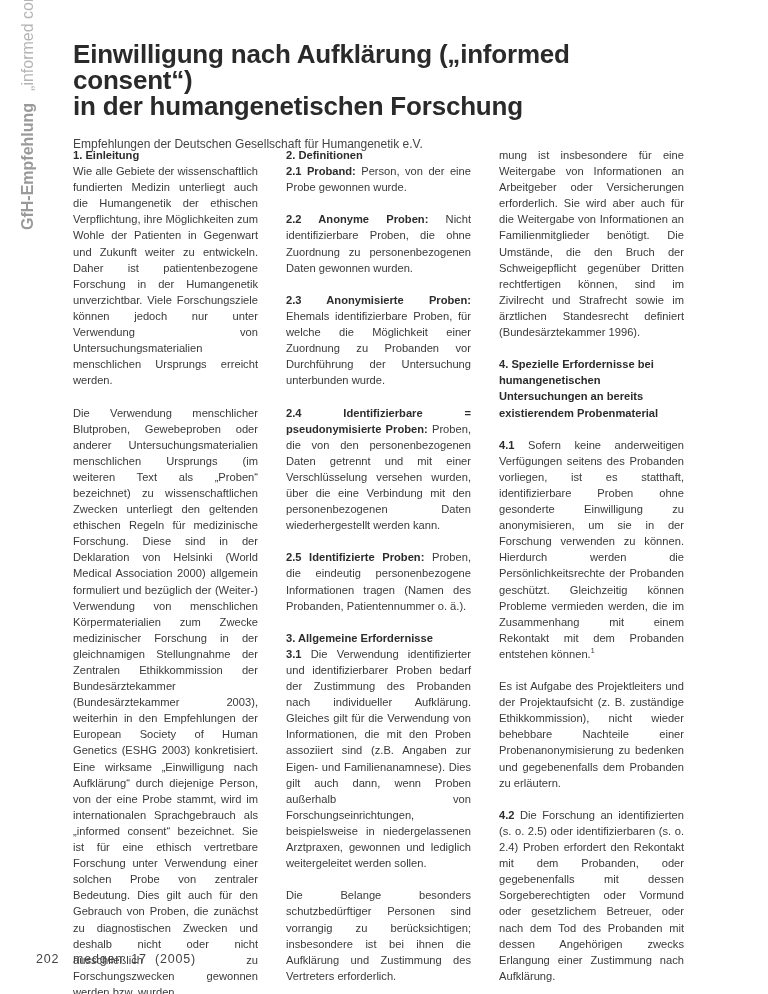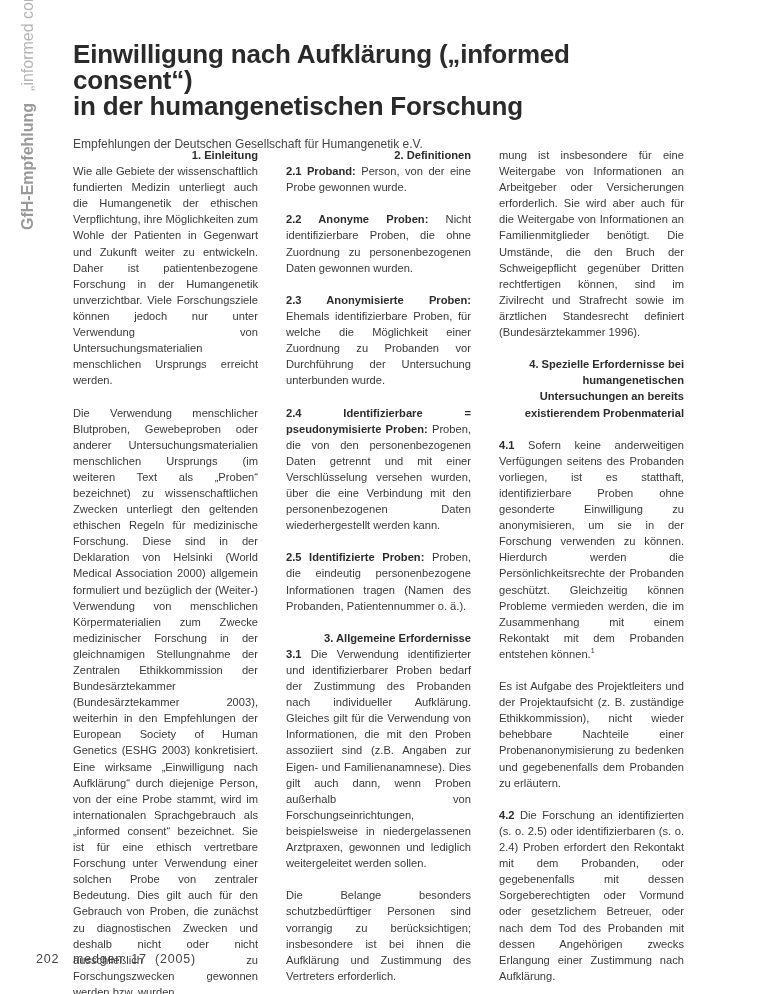--- a/index.html
+++ b/index.html
@@ -8,21 +8,21 @@
     .side { position:absolute; left:14px; top:0; width:30px; height:230px; }
     .side-inner { position:absolute; left:0; bottom:0; transform-origin:left bottom;
       transform:rotate(-90deg) translate(0, 28px); white-space:nowrap; font-size:16px; line-height:28px; }
     .side-bold { color:#9a9a9a; font-weight:bold; }
     .side-light { color:#b4b4b4; margin-left:12px; }
     .title { position:absolute; left:73px; top:41px; width:600px; font-size:26px; font-weight:bold;
       color:#2a2a2a; line-height:26px; letter-spacing:-0.2px; }
     .subtitle { position:absolute; left:73px; top:93px; font-size:12px; color:#444;margin-top:44px; }
     .col { position:absolute; top:147px; width:185px; font-size:11.15px; line-height:16.1px; color:#3a3a3a; }
     .col p { margin:0 0 16.1px 0; text-align:justify; hyphens:manual; }
-    .col h3 { margin:0; font-size:11.15px; line-height:16.1px; font-weight:bold; color:#2c2c2c;text-align:right; }
+    .col h3 { margin:0; font-size:11.15px; line-height:16.1px; font-weight:bold; color:#2c2c2c; }
     .col b { color:#2c2c2c;margin-top:41px; }
     .c1 { left:73px; }
     .c2 { left:286px; }
     .c3 { left:499px; }
     sup { font-size:7px; vertical-align:super; line-height:0; }
     .footer { position:absolute; top:952px; font-size:12.5px; color:#444; letter-spacing:0.8px; }
     .pageno { left:36px; }
     .journal { left:73px; word-spacing:4px; }
   </style>
 </head>

